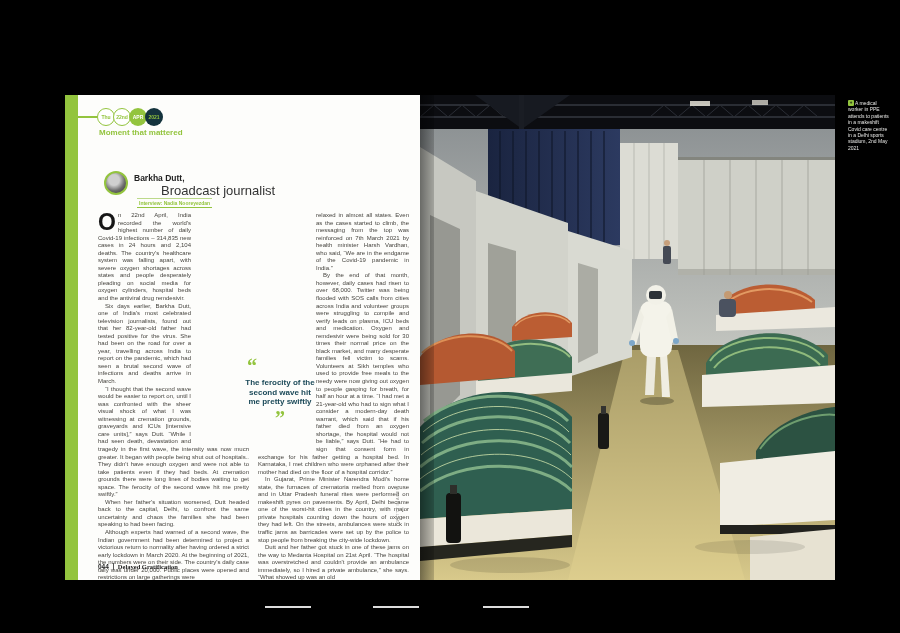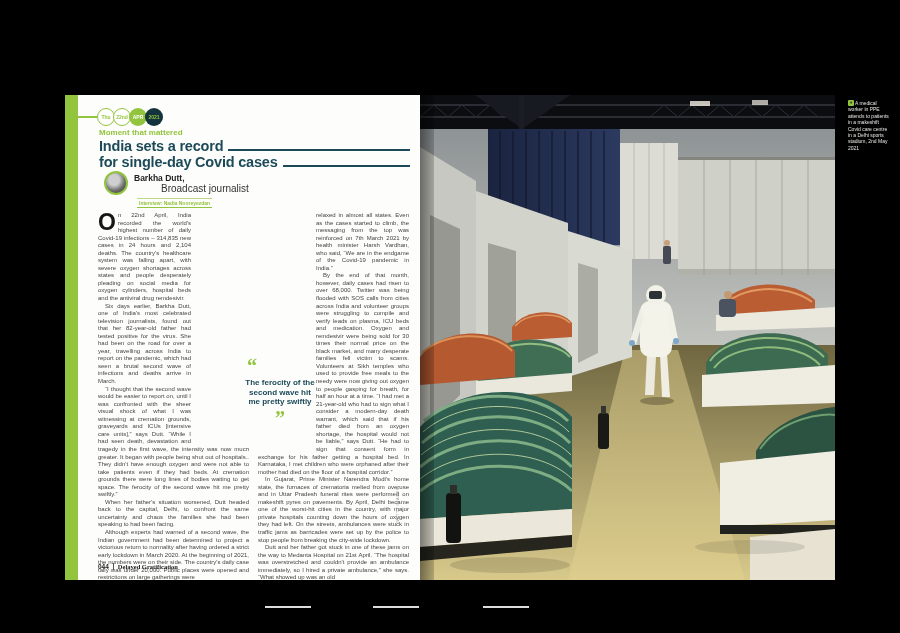--- a/index.html
+++ b/index.html
@@ -17,21 +17,21 @@
   .kicker{position:absolute;left:34px;top:33px;color:#93c43e;font-weight:bold;font-size:8px;}
   .headline{position:absolute;left:34px;top:43px;width:311px;color:#1c4a59;font-weight:bold;
     font-size:14.5px;letter-spacing:-0.2px;}
   .hline{display:flex;height:16px;}
   .hrule{flex:1;height:2px;background:#1c4a59;align-self:flex-end;margin:0 0 3px 5px;}
   .byline{position:absolute;left:39px;top:76px;display:flex;}
   .avatar{width:24px;height:24px;border-radius:50%;border:2px solid #93c43e;box-sizing:border-box;
     background:radial-gradient(circle at 40% 35%,#cfcfcf 0 30%,#6e6e6e 60%,#2c2c2c 100%);}
   .byline-text{margin-left:6px;padding-top:2px;color:#222;}
   .byline-name{font-weight:bold;font-size:8.5px;}
-  .byline-role{font-size:10px;color:#333;padding-left:27px;}
+  .byline-role{font-size:13px;color:#333;padding-left:27px;}
   .interview{position:absolute;left:72px;top:103px;color:#93c43e;font-size:5px;font-weight:bold;
     border-top:1px solid #bcd98a;border-bottom:1px solid #93c43e;padding:1px 2px;}
   .textarea{position:absolute;left:33px;top:117px;width:311px;height:352px;display:flex;gap:9px;}
   .col{width:151px;font-size:6px;line-height:7.55px;color:#46443f;text-align:justify;}
   .col p{margin:0;}
   .col p.ind{text-indent:7px;}
   .dropcap{float:left;font-size:23px;line-height:19px;font-weight:bold;color:#161616;padding:1px 2px 0 0;}
   .qspace-r{float:right;clear:right;width:58px;height:108px;margin-top:122px;}
   .qspace-l{float:left;clear:left;width:58px;height:126px;margin-top:114px;}
   .pullquote{position:absolute;left:180px;top:237px;width:70px;height:116px;background:#fdfdfb;
@@ -65,30 +65,20 @@
 
     <div class="badges">
       <span class="badge outline">Thu</span>
       <span class="badge outline">22nd</span>
       <span class="badge green">APR</span>
       <span class="badge navy">2021</span>
     </div>
 
     <div class="kicker">Moment that mattered</div>
 
-    <div class="headline">
-      <div class="hline">
-          <span>India sets a record</span>
-          <span class="hrule"></span>
-        </div>
-      <div class="hline">
-          <span>for single-day Covid cases</span>
-          <span class="hrule"></span>
-        </div>
-    </div>
 
     <div class="byline">
       <div class="avatar"></div>
       <div class="byline-text">
         <div class="byline-name">Barkha Dutt,</div>
         <div class="byline-role">Broadcast journalist</div>
       </div>
     </div>
 
     <div class="interview">Interview: Nadia Nooreyezdan</div>

